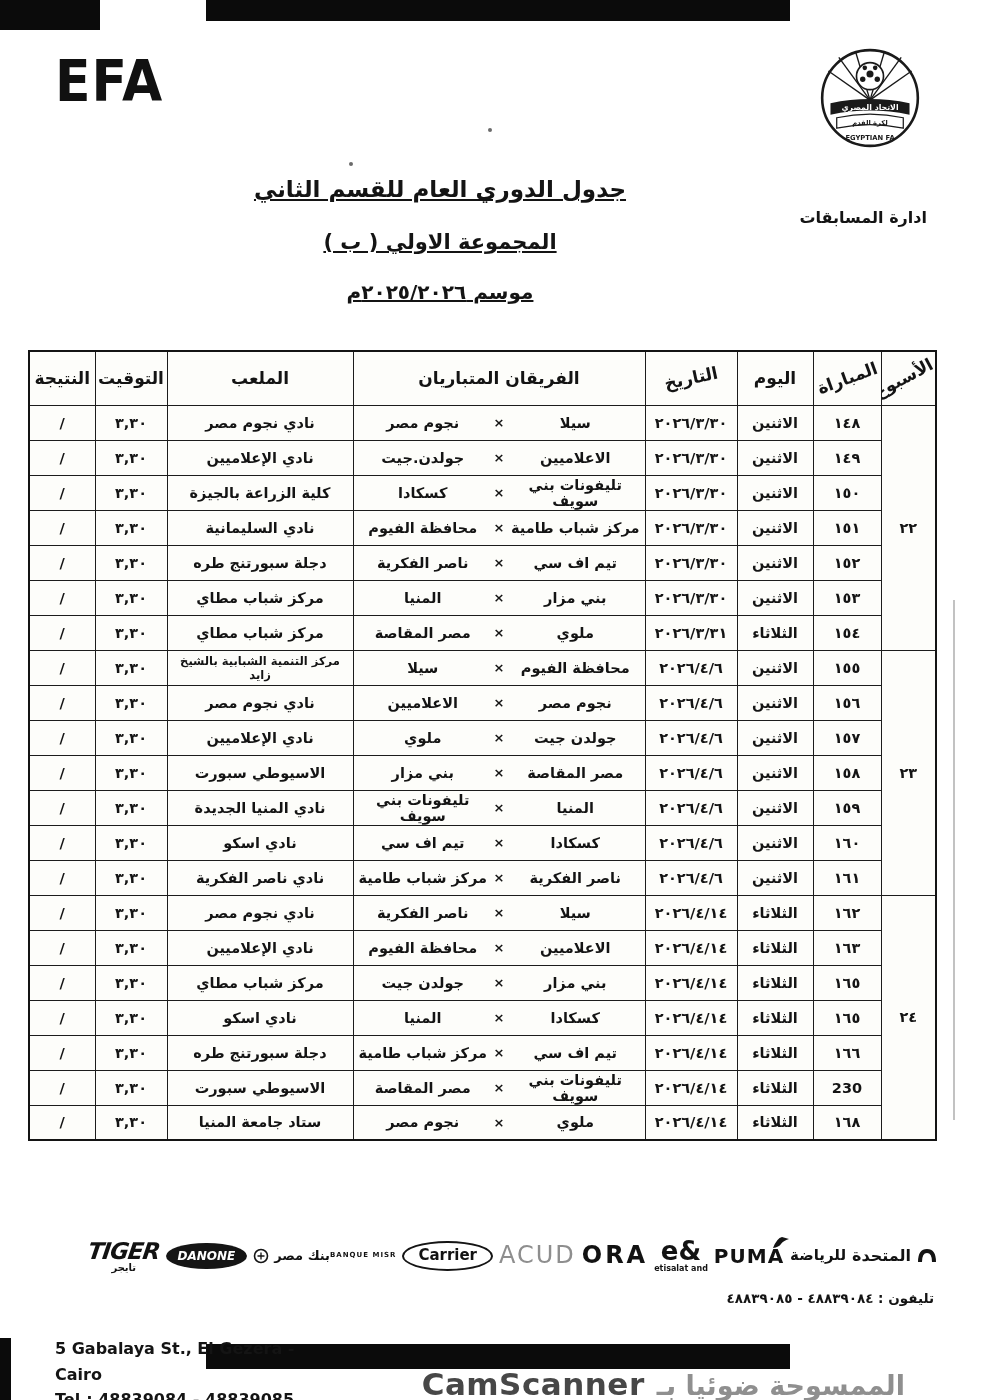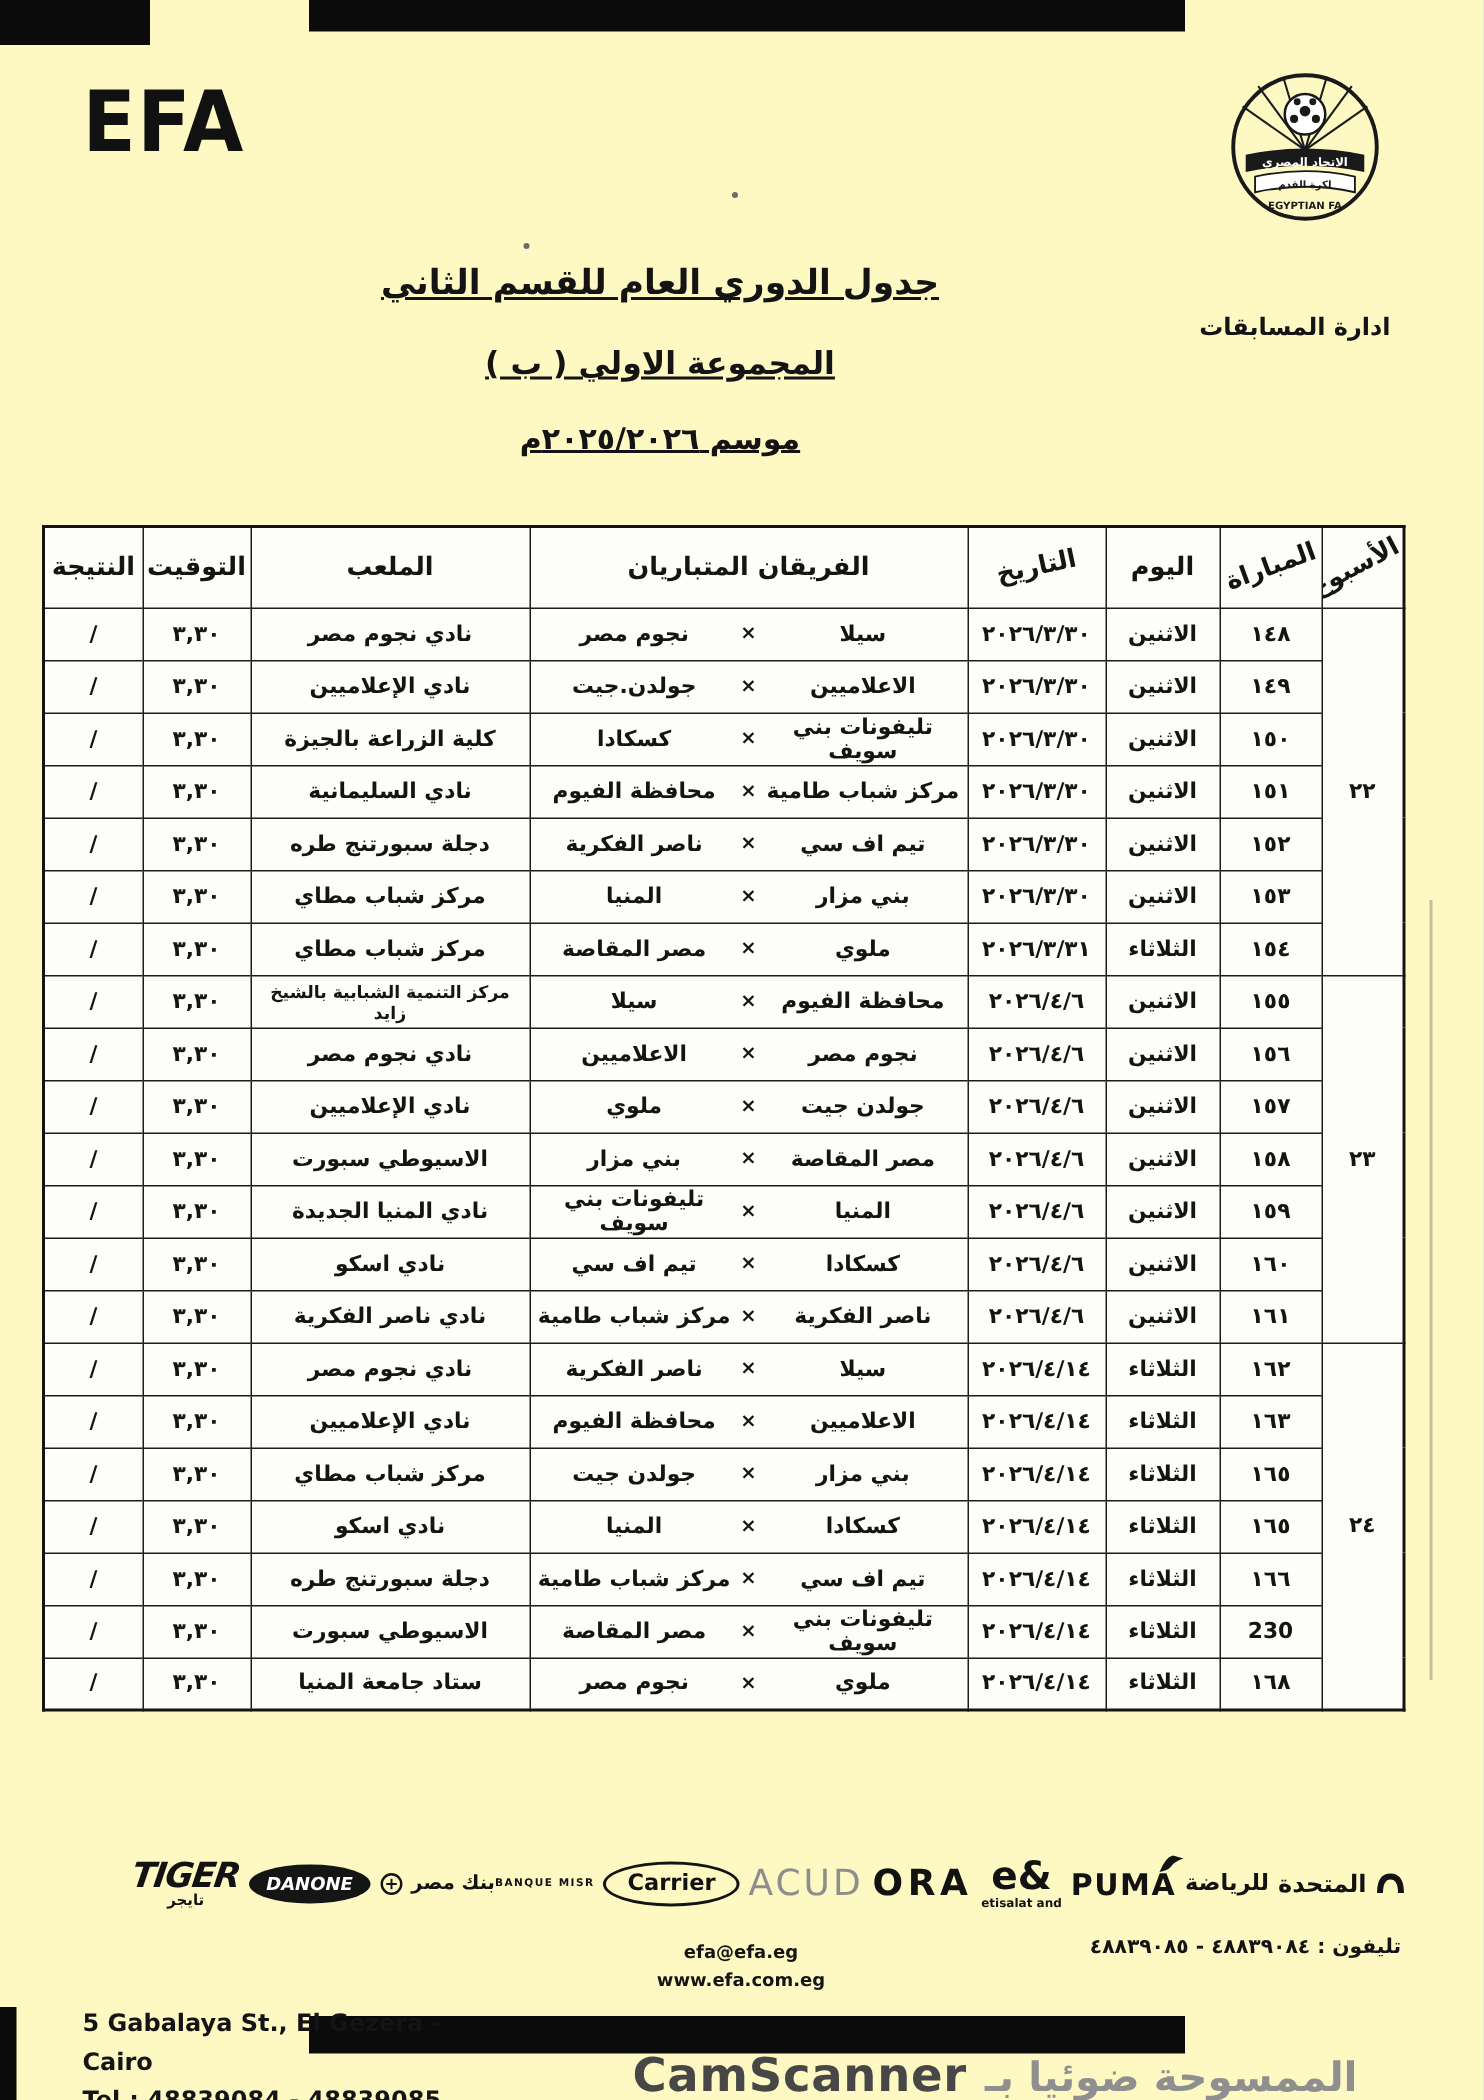--- a/index.html
+++ b/index.html
@@ -1,19 +1,19 @@
 <!DOCTYPE html>
 <html lang="ar"><head>
 <meta charset="utf-8">
 <style>
   * { margin:0; padding:0; box-sizing:border-box; }
   html,body { background:#d9d9d9; }
   .page {
     position:relative; width:989px; height:1400px; margin:0 auto;
-    background:#fef9c3; overflow:hidden;
+    background:#ffffff; overflow:hidden;
     font-family:"DejaVu Sans", sans-serif; color:#141414; font-weight:bold;
   }
   .bar { position:absolute; background:#0b0b0b; }
   .bar-tl { left:0; top:0; width:100px; height:30px; }
   .bar-top { left:206px; top:0; width:584px; height:21px; }
   .bar-bottom { left:206px; top:1344px; width:584px; height:25px; }
   .bar-bl { left:0; top:1338px; width:11px; height:62px; }
   .streak { position:absolute; right:34px; top:600px; width:2px; height:520px; background:rgba(120,120,120,.45); }
   .speck { position:absolute; width:4px; height:4px; border-radius:50%; background:#6b6b6b; }
 
@@ -523,24 +523,20 @@
       </svg>
       <span class="sp-united-brand">المتحدة</span>
       <span class="sp-united-label">للرياضة</span>
     </div>
   </div>
 
   <div class="addr-en">
     <div>5 Gabalaya St., El Gezera - Cairo</div>
     <div>Tel.: 48839084 - 48839085</div>
   </div>
-  <div class="addr-center">
-    <div>efa@efa.eg</div>
-    <div>www.efa.com.eg</div>
-  </div>
   <div class="addr-ar">
     <div class="addr-ar-2">تليفون : ٤٨٨٣٩٠٨٤ - ٤٨٨٣٩٠٨٥</div>
   </div>
 
   <div class="watermark">
     <span class="wm-ar">الممسوحة ضوئيا بـ</span>
     <span class="wm-brand">CamScanner</span>
   </div>
 
 </div>

